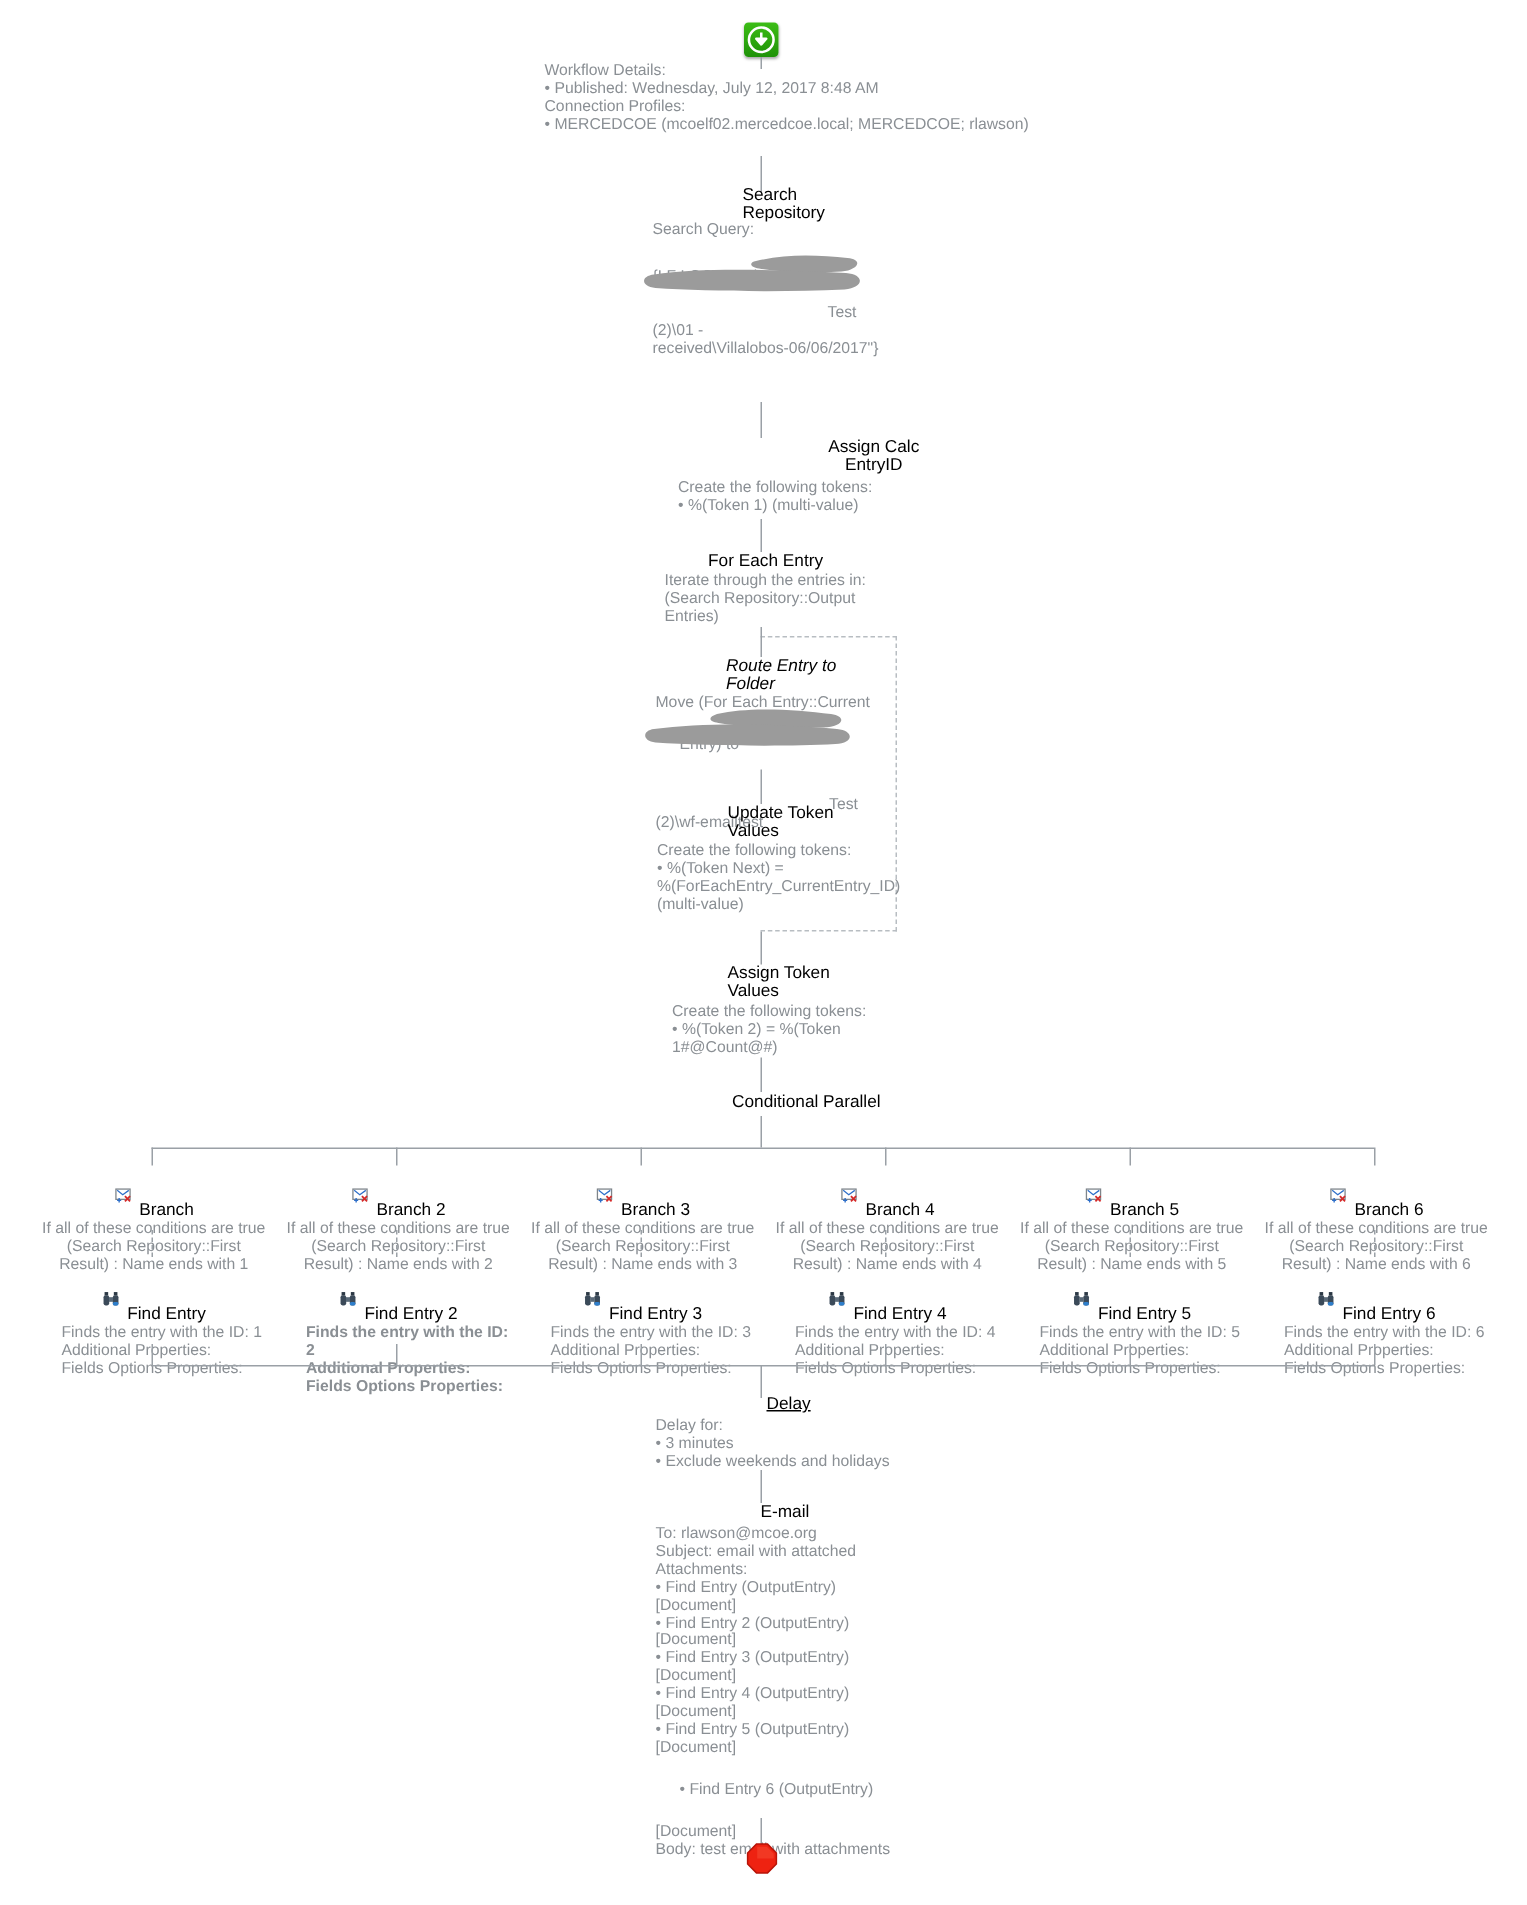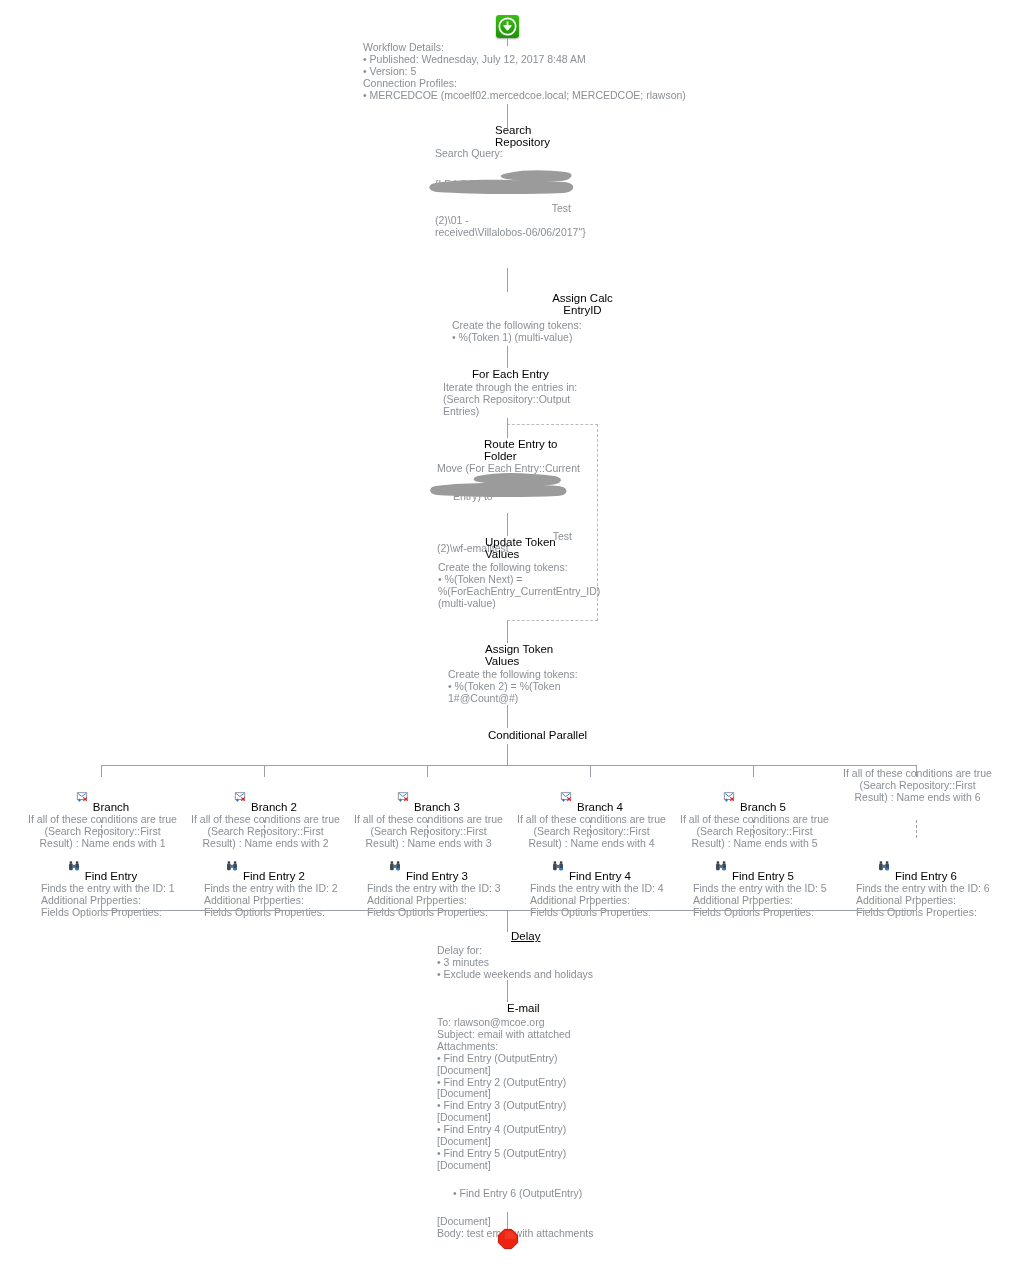--- a/index.html
+++ b/index.html
@@ -107,21 +107,20 @@
       <path d="M11.5 6.6 L11.5 13.6 M8.2 10.8 L11.5 14.6 L14.8 10.8 Z" fill="#ffffff" stroke="#ffffff" stroke-width="1.7" stroke-linejoin="round"></path>
     </svg>
   </div>
 
   <div class="vline" style="left:507px; top:38px; height:8px;"></div>
   <div class="vline" style="left:507px; top:104px; height:24px;"></div>
 
   <div class="node" style="left:363px; top:42px; width:560px;">
     <div class="node-desc" style="margin:0;">Workflow Details:</div>
     <div class="node-desc" style="margin:0;">• Published: Wednesday, July 12, 2017 8:48 AM</div>
-    <div class="node-desc" style="margin:0;">• Version: 5</div>
     <div class="node-desc" style="margin:0;">Connection Profiles:</div>
     <div class="node-desc" style="margin:0;">• MERCEDCOE (mcoelf02.mercedcoe.local; MERCEDCOE; rlawson)</div>
   </div>
 
   <div class="node" style="left:478px; top:124px; width:200px;">
     <div class="node-title">Search
 Repository</div>
   </div>
   <div class="node" style="left:435px; top:148px; width:160px;">
     <div class="node-desc" style="margin:0;">Search Query:</div>
@@ -154,21 +153,21 @@
   <div class="node" style="left:455px; top:368px; width:200px;">
     <div class="node-title">For Each Entry</div>
   </div>
   <div class="node node-desc" style="left:443px; top:381px; width:190px;">Iterate through the entries in:
 (Search Repository::Output
 Entries)</div>
 
   <div class="loopbox" style="left:507px; top:424px; width:91px; height:197px;"></div>
   <div class="vline" style="left:507px; top:418px; height:20px;"></div>
 
-  <div class="node" style="left:467px; top:438px; width:200px;">
+  <div class="node" style="left:467px; top:438px; width:200px;font-style:italic;">
     <div class="node-title">Route Entry to
 Folder</div>
   </div>
   <div class="node" style="left:437px; top:463px; width:160px;">
     <div class="node-desc" style="margin:0;">Move (For Each Entry::Current</div>
     <div class="node-desc" style="margin:16px;">Entry) to </div>
     <div class="node-desc" style="margin:0; text-align:right; width:135px;">
       <span>Test</span>
     </div>
     <div class="node-desc" style="margin:0;">(2)\wf-emailtest</div>
@@ -274,21 +273,21 @@
         <svg width="12" height="12" viewBox="0 0 14 14">
           <rect x="1.2" y="4" width="4.4" height="8" rx="1.6" fill="#3b4a59"></rect>
           <rect x="8.4" y="4" width="4.4" height="8" rx="1.6" fill="#3b4a59"></rect>
           <rect x="5.4" y="5.6" width="3.2" height="3.6" fill="#5b6b7a"></rect>
           <rect x="2" y="1.6" width="2.8" height="2.6" fill="#2c3945"></rect>
           <rect x="9.2" y="1.6" width="2.8" height="2.6" fill="#2c3945"></rect>
           <rect x="8.4" y="9.4" width="4.4" height="2.6" rx="1.2" fill="#2e7ecb"></rect>
         </svg>
       </span><span>Find Entry 2</span>
     </div>
-    <div class="node-desc" style="padding-left:20px;">Finds the entry with the ID: 2
+    <div class="node-desc" style="padding-left:20px;font-weight:bold;">Finds the entry with the ID: 2
 Additional Properties:
 Fields Options Properties:</div>
   </div>
 
   <div class="node" style="left:347px; top:767px; width:163px;">
     <div class="node-title" style="padding-left:0; text-align:center;">
       <span class="icon" style="position:relative; display:inline-block; vertical-align:-2px; margin-right:3px;">
         <svg width="12" height="12" viewBox="0 0 14 14">
           <rect x="1.5" y="2" width="11" height="8" fill="#ffffff" stroke="#7e858b" stroke-width="1"></rect>
           <path d="M2.5 3 L6.8 6.4 L11.5 3" fill="none" stroke="#2e6fc9" stroke-width="1"></path>
@@ -382,20 +381,30 @@
           <rect x="8.4" y="9.4" width="4.4" height="2.6" rx="1.2" fill="#2e7ecb"></rect>
         </svg>
       </span><span>Find Entry 5</span>
     </div>
     <div class="node-desc" style="padding-left:20px;">Finds the entry with the ID: 5
 Additional Properties:
 Fields Options Properties:</div>
   </div>
 
   <div class="node" style="left:836px; top:767px; width:163px;">
+    <div class="node-title" style="padding-left:0; text-align:center;">
+      <span class="icon" style="position:relative; display:inline-block; vertical-align:-2px; margin-right:3px;">
+        <svg width="12" height="12" viewBox="0 0 14 14">
+          <rect x="1.5" y="2" width="11" height="8" fill="#ffffff" stroke="#7e858b" stroke-width="1"></rect>
+          <path d="M2.5 3 L6.8 6.4 L11.5 3" fill="none" stroke="#2e6fc9" stroke-width="1"></path>
+          <path d="M8.5 7.5 L12.5 11.5 M12.5 7.5 L8.5 11.5" stroke="#d42a2a" stroke-width="1.4"></path>
+          <path d="M4 9 L4 12.5 M2.4 10.8 L5.6 10.8" stroke="#2e6fc9" stroke-width="1.1"></path>
+        </svg>
+      </span><span>Branch 6</span>
+    </div>
     <div class="node-desc center">If all of these conditions are true
 (Search Repository::First
 Result) : Name ends with 6</div>
   </div>
   <div class="vline dash" style="left:916px; top:820px; height:18px;"></div>
   <div class="node" style="left:836px; top:836px; width:163px;">
     <div class="node-title" style="padding-left:0; text-align:center;">
       <span class="icon" style="position:relative; display:inline-block; vertical-align:-2px; margin-right:3px;">
         <svg width="12" height="12" viewBox="0 0 14 14">
           <rect x="1.2" y="4" width="4.4" height="8" rx="1.6" fill="#3b4a59"></rect>

